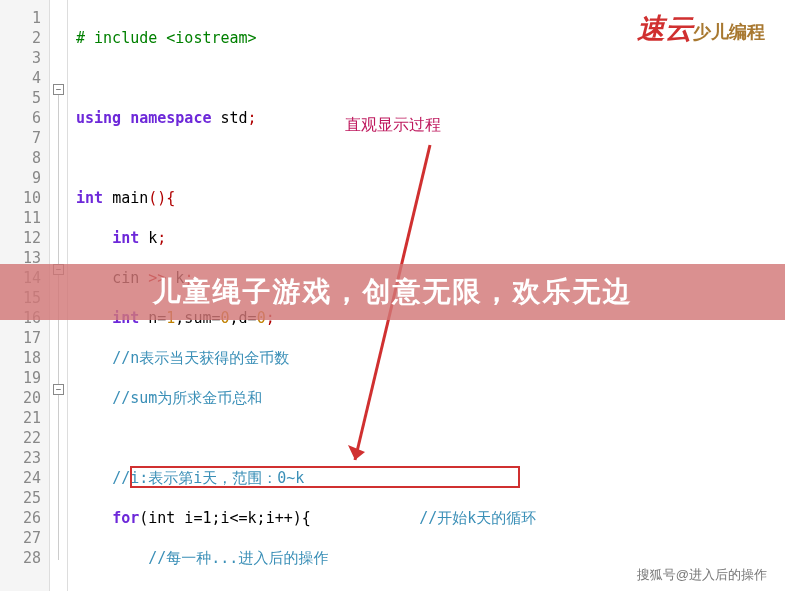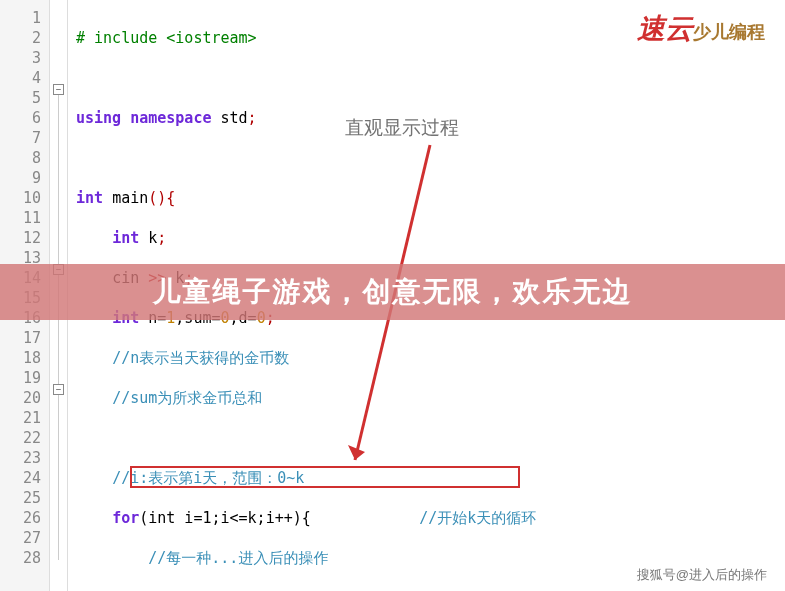--- a/index.html
+++ b/index.html
@@ -10,21 +10,21 @@
 .fold-col{width:18px;border-right:1px solid #ddd;padding-top:8px;position:relative}
 .fold-box{position:absolute;width:11px;height:11px;border:1px solid #888;background:#fff;left:3px;font-size:9px;line-height:9px;text-align:center;color:#555;cursor:pointer}
 .fold-line{position:absolute;left:8px;width:1px;background:#ccc}
 .code{padding:8px 0 0 8px;white-space:pre;line-height:20px}
 .kw{color:#6d28d9;font-weight:bold}
 .pp{color:#008000}
 .op{color:#b00000}
 .num{color:#c08000}
 .cm{color:#3a8fb7}
 .id{color:#000}
-.annotation{position:absolute;color:#737373;font-family:"Microsoft YaHei",sans-serif;font-size:19px}
+.annotation{position:absolute;color:#be185d;font-family:"Microsoft YaHei",sans-serif;font-size:16px}
 .arrow{position:absolute;pointer-events:none}
 .highlight-box{position:absolute;border:2px solid #d03030;pointer-events:none}
 .watermark-top{position:absolute;top:10px;right:20px;font-family:"Microsoft YaHei",sans-serif;font-weight:bold}
 .wm-logo{color:#d03030;font-style:italic;font-size:28px}
 .wm-text{color:#a87830;font-size:18px}
 .overlay-banner{position:absolute;left:0;right:0;height:56px;background:rgba(210,120,120,0.82);display:flex;align-items:center;justify-content:center;color:#fff;font-family:"Microsoft YaHei",sans-serif;font-size:28px;font-weight:bold;letter-spacing:2px}
 .footer-credit{position:absolute;bottom:6px;right:14px;color:#777;font-family:"Microsoft YaHei",sans-serif;font-size:13px;background:rgba(255,255,255,0.7);padding:1px 4px}
 </style>
 </head>
 <body>

